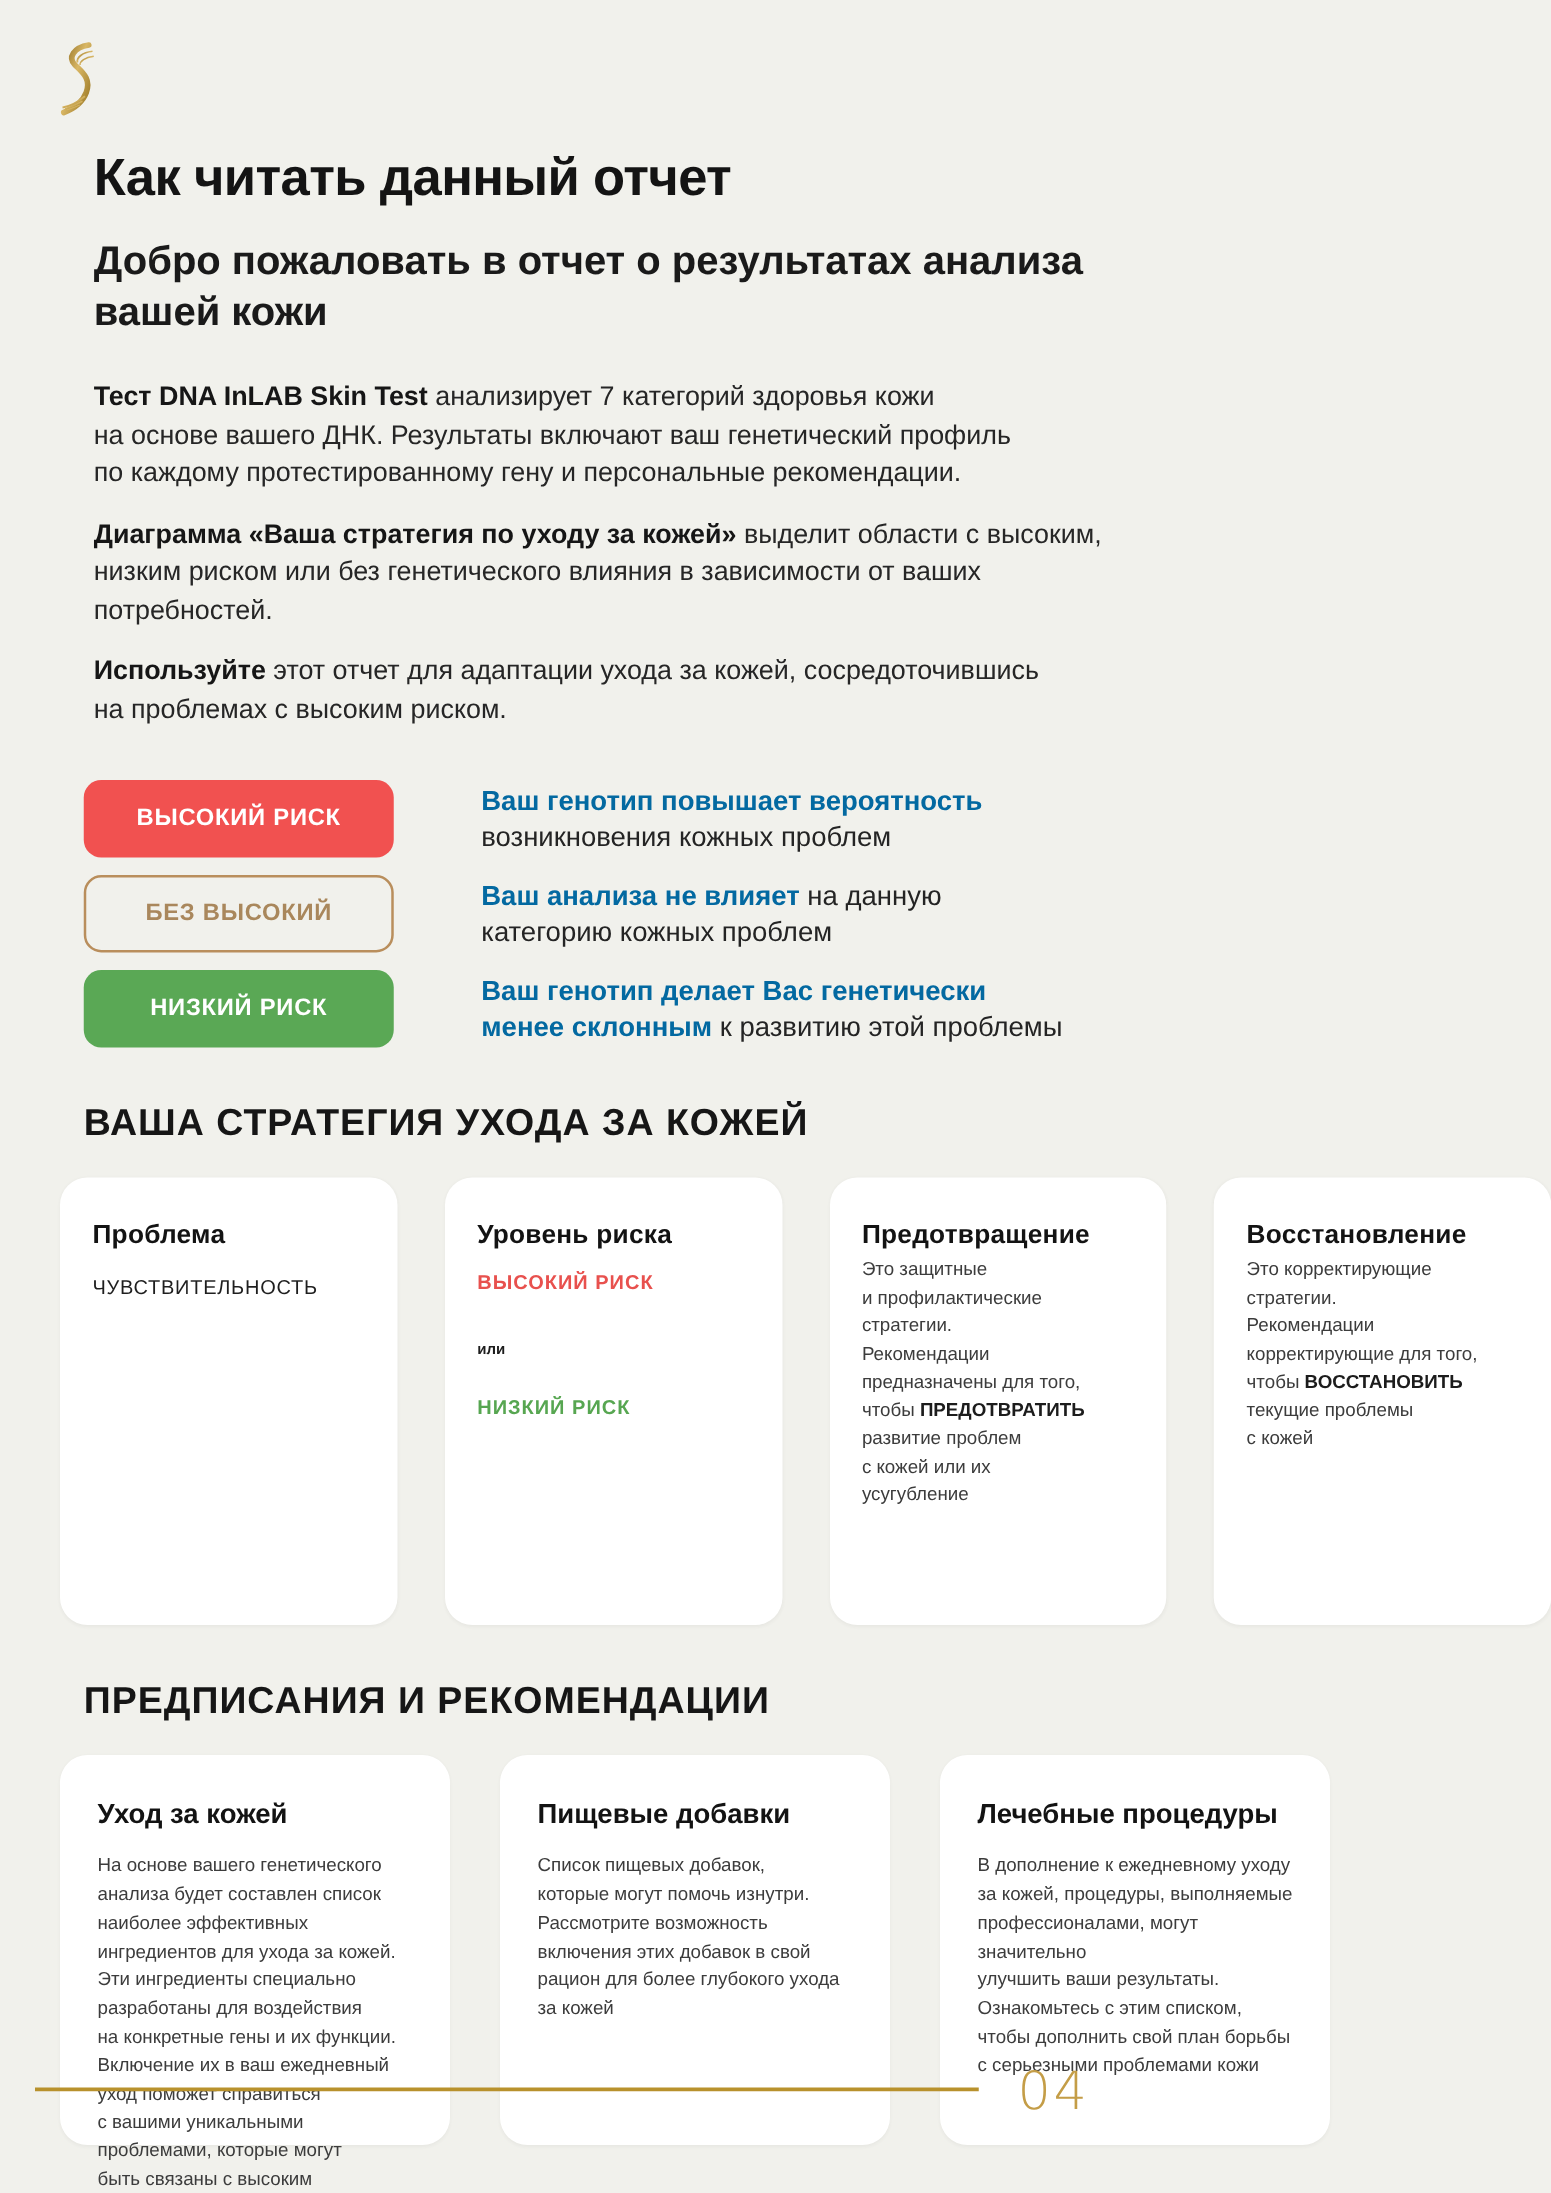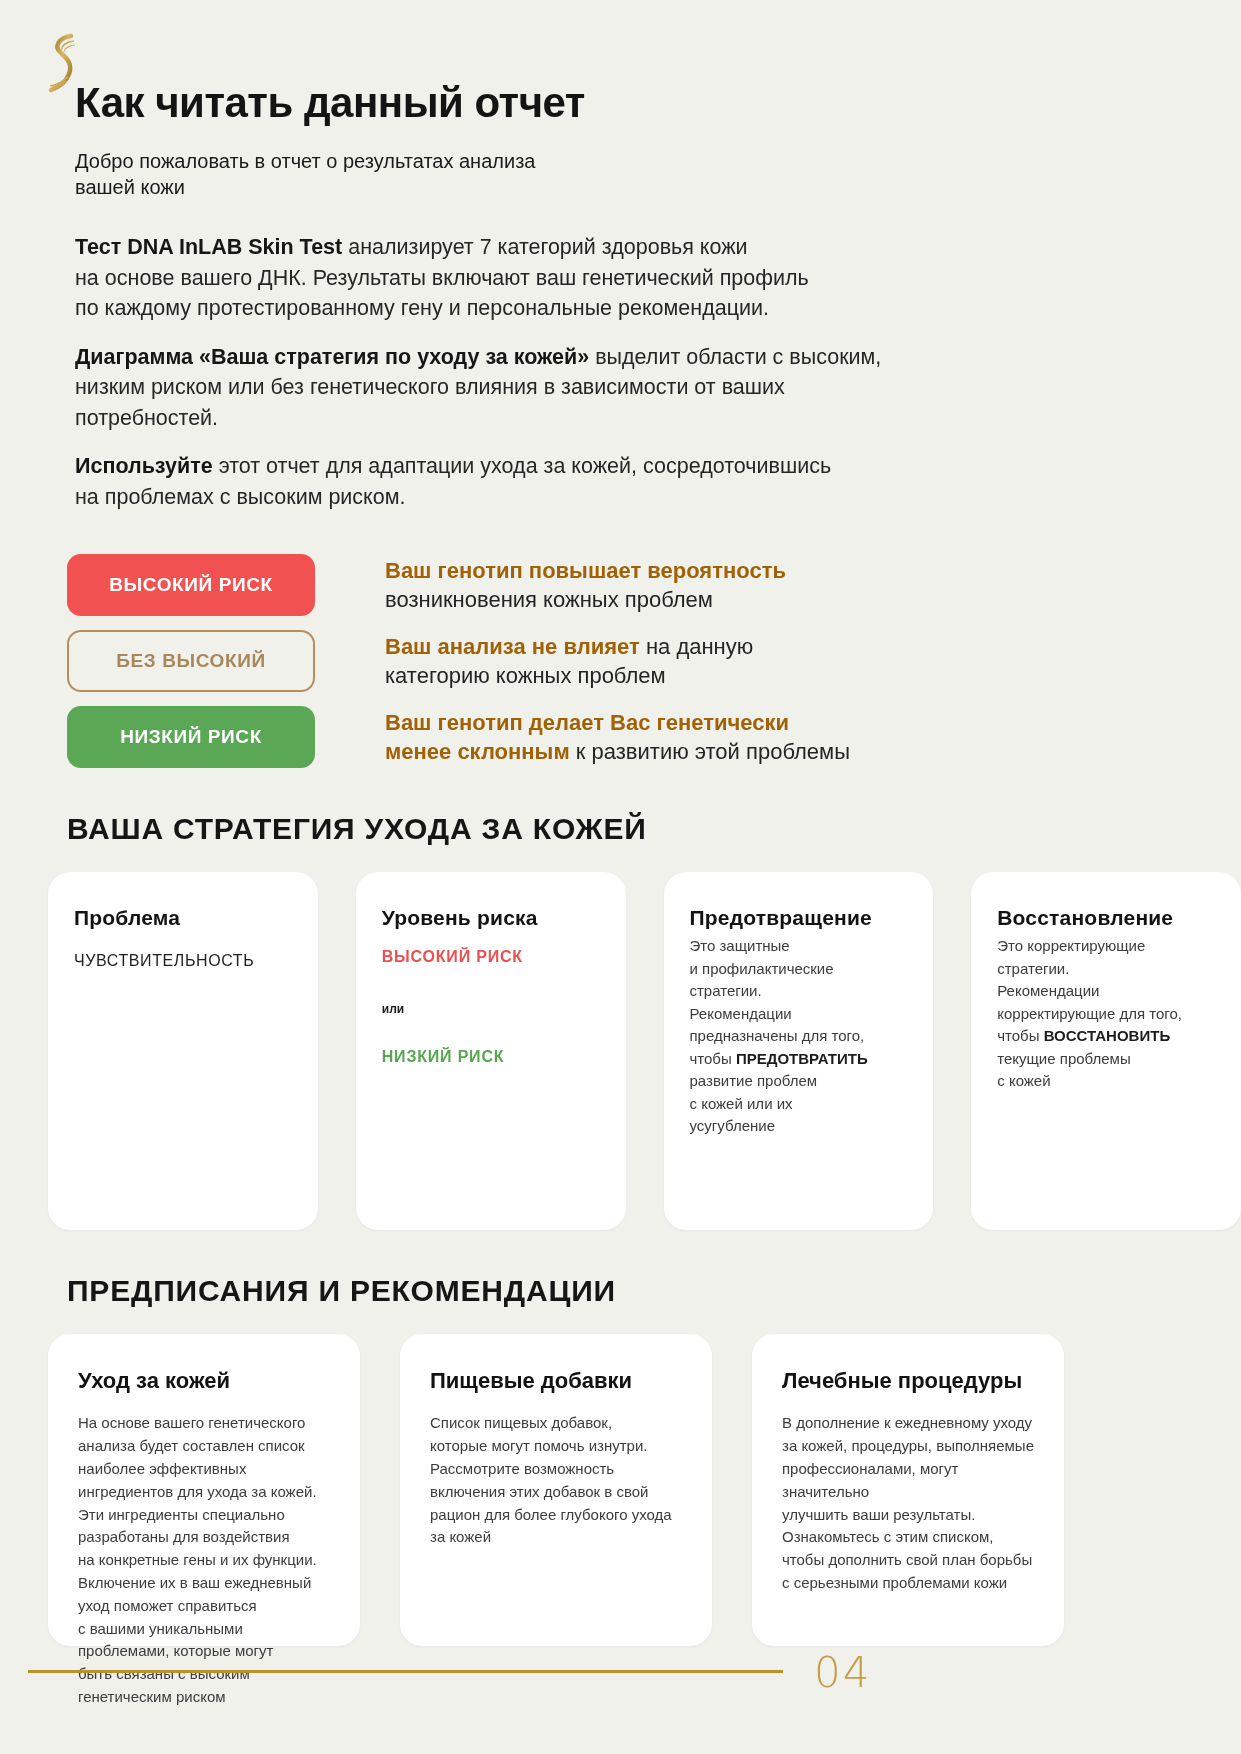--- a/index.html
+++ b/index.html
@@ -9,30 +9,30 @@
     background:#f1f1ec;
     font-family:"Liberation Sans", sans-serif;
     color:#1d1d1d;
     position:relative;
     overflow:hidden;
   }
   .pre { white-space:pre-line; }
 
   .logo { position:absolute; left:44px; top:32px; width:44px; height:62px; }
 
-  .content { padding-top:81px; }
+  .content { padding-top:120px; }
 
   h1.page-title {
     margin-left:75px;
     font-size:42px; font-weight:800; letter-spacing:-0.5px;
     color:#141414; line-height:1.05;
   }
   h2.page-subtitle {
     margin:24px 75px 0 75px;
-    font-size:20px; font-weight:400; line-height:1.28; color:#1a1a1a;
+    font-size:32px; font-weight:700; line-height:1.28; color:#1a1a1a;
   }
 
   p.intro-p {
     margin:18px 75px 0 75px;
     font-size:21.5px; line-height:1.42; color:#262626; font-weight:400;
   }
   p.intro-p.first { margin-top:32px; }
   p.intro-p b { font-weight:700; color:#161616; }
 
   .legend { margin:42px 0 0 67px; display:flex; flex-direction:column; gap:14px; }
@@ -43,21 +43,21 @@
     font-size:19px; font-weight:700; letter-spacing:0.6px;
     flex:0 0 auto;
   }
   .badge-high { background:#f15150; color:#ffffff; }
   .badge-none { background:transparent; border:2.5px solid #b98e5c; color:#a9875c; }
   .badge-low  { background:#5aa855; color:#ffffff; }
   .legend-desc {
     margin-left:70px;
     font-size:22px; line-height:1.32; color:#242424;
   }
-  .legend-desc b { font-weight:700; color:#a16207; }
+  .legend-desc b { font-weight:700; color:#0369a1; }
 
   .section-heading {
     margin:44px 0 0 67px;
     font-size:30px; font-weight:700; letter-spacing:0.8px;
     color:#161616; text-transform:uppercase;
   }
 
   .cards { display:flex; margin-left:48px; align-items:stretch; }
   .card {
     background:#ffffff; border-radius:22px;

